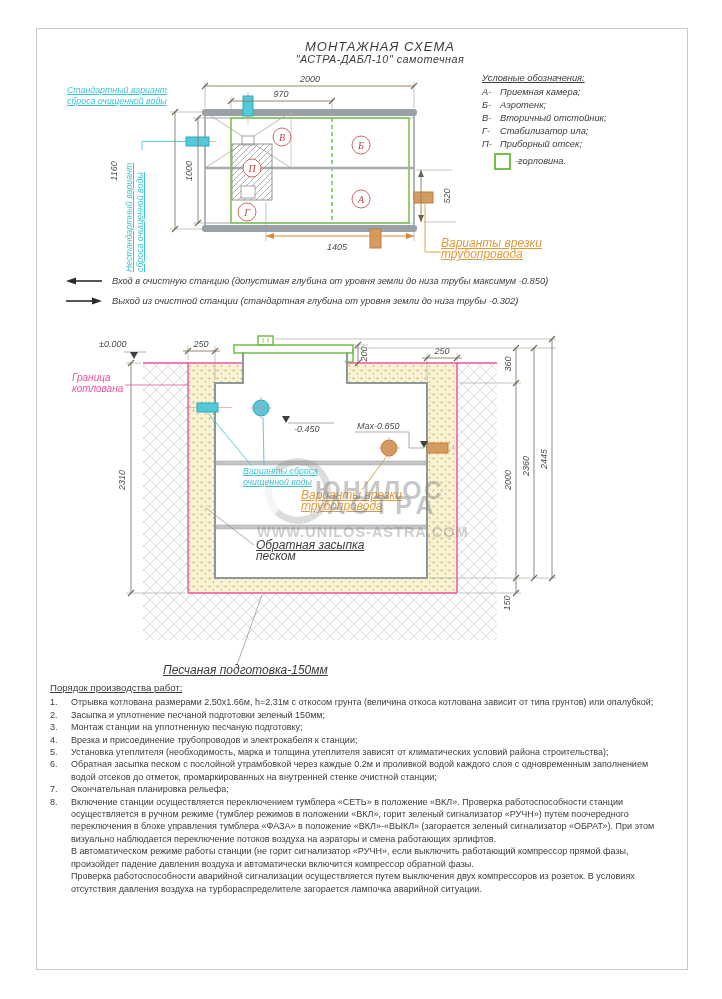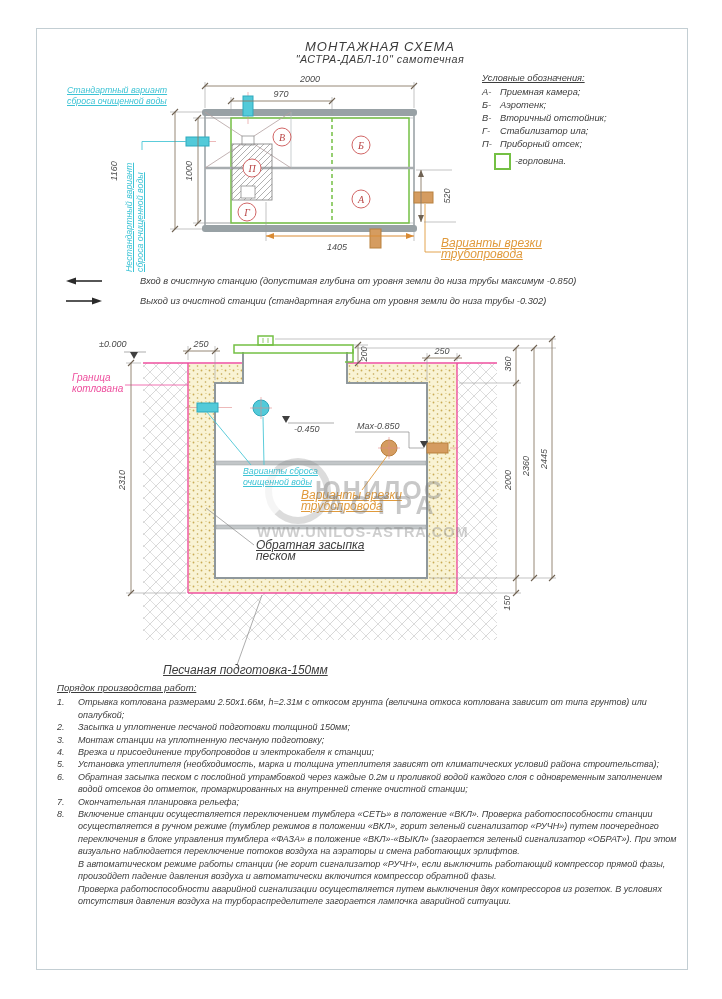--- a/index.html
+++ b/index.html
@@ -18,32 +18,32 @@
   .pink-label{color:#ee4f9e;font-size:10px;font-style:italic;line-height:10.5px;}
   .black-label{color:#3c3c3c;font-size:12px;font-style:italic;line-height:11px;}
   .u{text-decoration:underline;}
   .rot{transform:rotate(-90deg);transform-origin:left top;}
   .legend{left:482px;top:72px;width:190px;font-size:9.3px;font-style:italic;line-height:13px;}
   .legend-title{text-decoration:underline;margin-bottom:1px;}
   .legend-row{display:flex;}
   .legend-code{width:18px;}
   .legend-neck{display:flex;align-items:center;margin-top:2px;padding-left:12px;}
   .neck-square{display:inline-block;width:13px;height:13px;border:2px solid #74c044;margin-right:4px;}
-  .note-row{display:flex;align-items:center;font-size:9.3px;font-style:italic;gap:28px;}
+  .note-row{display:flex;align-items:center;font-size:9.3px;font-style:italic;}
   .note-row svg{margin-right:10px;flex:none;}
   .note-arrow{stroke:#2b2b2b;stroke-width:1.6;}
   .note-head{fill:#2b2b2b;}
   .watermark{left:243px;top:448px;width:250px;height:100px;pointer-events:none;z-index:5;
              color:rgba(125,125,125,.42);font-weight:bold;}
   .wm1{position:absolute;left:72px;top:14px;font-size:25px;letter-spacing:2px;margin-top:14px;}
   .wm2{position:absolute;left:84px;top:43px;font-size:25px;letter-spacing:6px;}
   .wm3{position:absolute;left:14px;top:76px;font-size:14.5px;letter-spacing:1px;color:rgba(125,125,125,.38);}
   .wm-ring{position:absolute;left:22px;top:10px;width:52px;height:52px;border-radius:50%;
            border:7px solid rgba(130,130,130,.28);border-left-color:rgba(130,130,130,.08);}
-  .worklist{left:57px;top:682px;width:620px;font-size:9px;font-style:italic;line-height:12.4px;}
+  .worklist{left:50px;top:682px;width:620px;font-size:9px;line-height:12.4px;}
   .worklist-title{font-size:9.6px;text-decoration:underline;margin-bottom:2px;}
   .wl-row{display:flex;}
   .wl-num{width:21px;flex:none;}
   .wl-txt{flex:1;white-space:pre-line;}
   
   .dim{font-size:9px;font-style:italic;fill:#4a4a4a;font-family:"Liberation Sans",sans-serif;}
   .comp{font-size:10px;font-style:italic;fill:#b94444;font-family:"Liberation Serif",serif;}
   .dimline{stroke:#8a7b68;stroke-width:.9;fill:none;}
   .extline{stroke:#9a9a9a;stroke-width:.6;fill:none;}
   .tick{stroke:#6f6253;stroke-width:1.1;}
@@ -393,21 +393,21 @@
   </div>
 
   <div class="abs worklist">
     <div class="worklist-title">Порядок производства работ:</div>
     <div class="wl-row">
       <span class="wl-num">1.</span>
       <span class="wl-txt">Отрывка котлована размерами 2.50х1.66м, h=2.31м с откосом грунта (величина откоса котлована зависит от типа грунтов) или опалубкой;</span>
       </div>
     <div class="wl-row">
       <span class="wl-num">2.</span>
-      <span class="wl-txt">Засыпка и уплотнение песчаной подготовки толщиной 150мм;</span>
+      <span class="wl-txt">Засыпка и уплотнение песчаной подготовки зеленый 150мм;</span>
       </div>
     <div class="wl-row">
       <span class="wl-num">3.</span>
       <span class="wl-txt">Монтаж станции на уплотненную песчаную подготовку;</span>
       </div>
     <div class="wl-row">
       <span class="wl-num">4.</span>
       <span class="wl-txt">Врезка и присоединение трубопроводов и электрокабеля к станции;</span>
       </div>
     <div class="wl-row">

